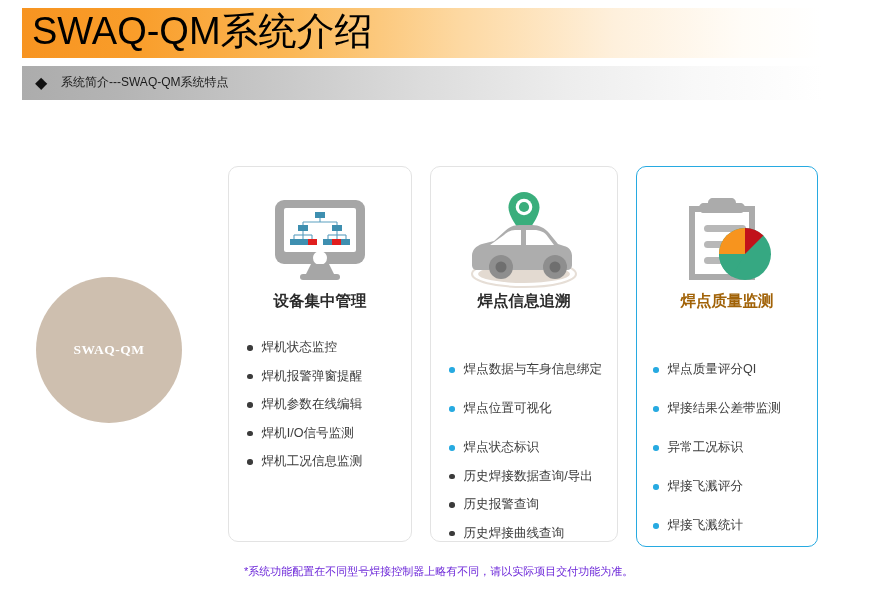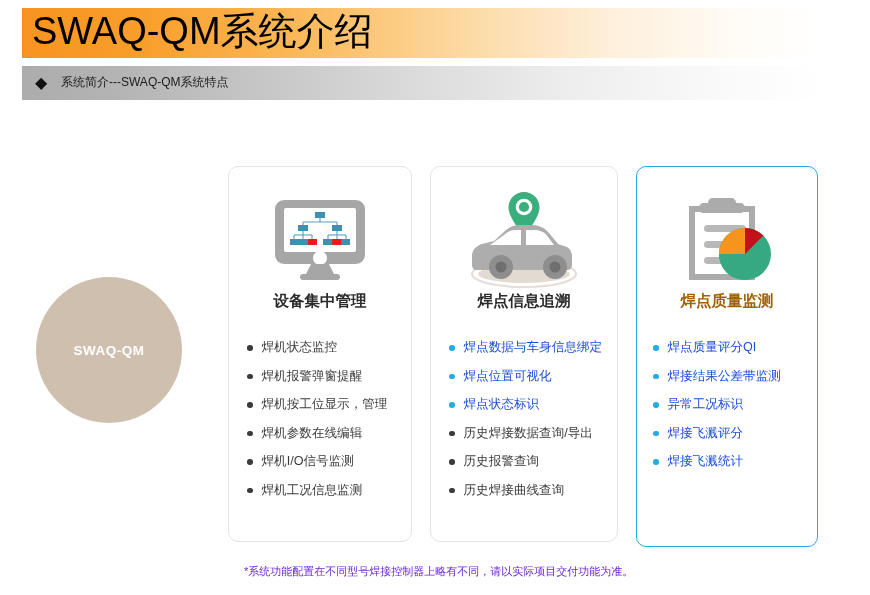--- a/index.html
+++ b/index.html
@@ -67,20 +67,21 @@
     position: absolute;
     left: 36px;
     top: 277px;
     width: 146px;
     height: 146px;
     border-radius: 50%;
     background: #CEBFAF;
     display: flex;
     align-items: center;
     justify-content: center;
+    font-family: Liberation Serif, serif;
   }
   .badge-circle .badge-label {
     color: #ffffff;
     font-size: 13.5px;
     font-weight: bold;
     letter-spacing: 0.5px;
   }
 
   
   .card {
@@ -140,21 +141,21 @@
   }
   .card-list li .dot {
     width: 5.5px;
     height: 5.5px;
     border-radius: 50%;
     background: #3b3b3b;
     margin-right: 9px;
     margin-top: 6px;
     flex: 0 0 auto;
   }
-  .card-list li.blue { color: #1d4ed8; }
+  .card-list li.blue { color: #404040; margin-top: 22px; }
   .card-list li.blue .dot { background: #27AAE1; }
 
   
   .footnote {
     position: absolute;
     left: 244px;
     top: 564px;
     width: 600px;
     font-size: 11px;
     color: #6d28d9;
@@ -215,24 +216,20 @@
     <li>
         <span class="dot"></span>
         <span>焊机状态监控</span>
       </li>
     <li>
         <span class="dot"></span>
         <span>焊机报警弹窗提醒</span>
       </li>
     <li>
         <span class="dot"></span>
-        <span>焊机按工位显示，管理</span>
-      </li>
-    <li>
-        <span class="dot"></span>
         <span>焊机参数在线编辑</span>
       </li>
     <li>
         <span class="dot"></span>
         <span>焊机I/O信号监测</span>
       </li>
     <li>
         <span class="dot"></span>
         <span>焊机工况信息监测</span>
       </li>

